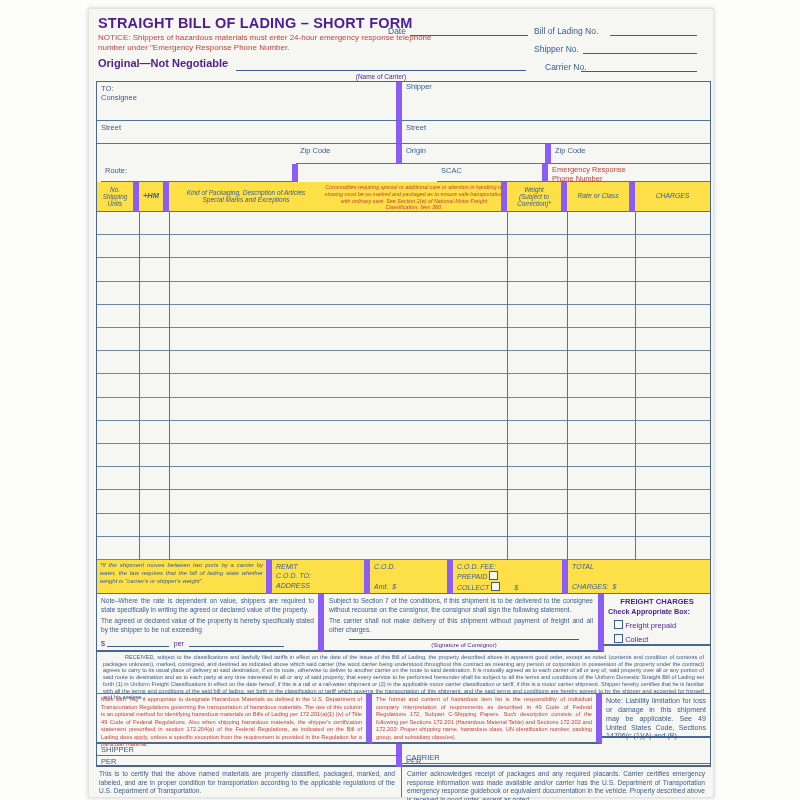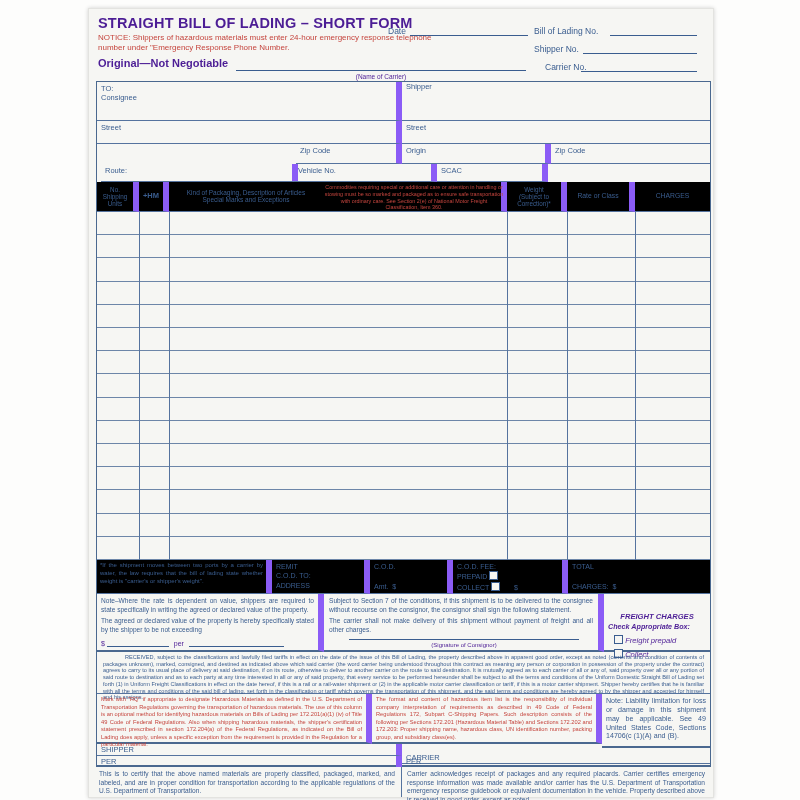--- a/index.html
+++ b/index.html
@@ -8,21 +8,21 @@
   .paper{position:absolute;left:88px;top:8px;width:624px;height:788px;
     background:#f6f6f3;box-shadow:0 0 4px rgba(0,0,0,.18);border:1px solid #e3e3e0;}
   .abs{position:absolute;box-sizing:border-box;}
   .ink{color:#4c1d95;}
   .red{color:#c5453e;}
   .b{font-weight:bold;}
   .cell{position:absolute;box-sizing:border-box;color:#3a5d8f;}
   .br{border-right:6px solid #8b5cf6;}
   .bb{border-bottom:1px solid #55739e;}
   .bb2{border-bottom:2px solid #4a688f;}
-  .fill{background:#000000;}
+  .fill{background:#fde047;font-style:italic;}
   .lbl{font-size:7.5px;line-height:1.25;padding:2px 0 0 4px;}
   .tiny{font-size:6.6px;line-height:1.3;text-align:justify;color:#3a5d8f;}
   .rtiny{font-size:5.7px;line-height:1.32;text-align:justify;color:#c5453e;}
   .hdrtxt{font-size:6.3px;line-height:1.15;text-align:center;color:#3a5d8f;}
   .uline{display:inline-block;border-bottom:1px solid #3a5d8f;height:9px;vertical-align:bottom;}
   .vline{position:absolute;width:1px;background:#55739e;top:0;bottom:0;}
   .cb{display:inline-block;width:7px;height:7px;border:1px solid #3a5d8f;background:#f6f6f3;vertical-align:-1px;}
   .flab{font-size:8.5px;color:#3a5d8f;}
   .ctr{text-align:center;}
 </style>
@@ -74,25 +74,28 @@
     <div class="cell br bb" style="left:305px;top:62px;width:149px;height:20px;">
       <div class="lbl">Origin</div>
     </div>
     <div class="cell bb" style="left:454px;top:62px;width:159px;height:20px;">
       <div class="lbl">Zip Code</div>
     </div>
 
     <div class="cell br bb" style="left:4px;top:82px;width:197px;height:18px;">
       <div class="lbl">Route:</div>
     </div>
-    <div class="cell br bb" style="left:197px;top:82px;width:143px;height:18px;">
-      <div class="lbl">Vehicle No.</div>
-    </div>
     <div class="cell br bb" style="left:340px;top:82px;width:111px;height:18px;">
       <div class="lbl">SCAC</div>
+    </div>
+    <div class="cell bb" style="left:451px;top:82px;width:162px;height:18px;">
+      <div class="lbl red" style="line-height:1.15;">
+        <span>Emergency Response</span><br>
+        <span>Phone Number</span>
+      </div>
     </div>
 
     <div class="cell br bb fill hdrtxt" style="left:0;top:100px;width:42px;height:30px;padding-top:4px;">No. Shipping Units</div>
     <div class="cell br bb fill hdrtxt red b" style="left:42px;top:100px;width:30px;height:30px;padding-top:10px;font-size:7.5px;">+HM</div>
     <div class="cell br bb fill" style="left:72px;top:100px;width:338px;height:30px;">
       <div class="abs hdrtxt" style="left:2px;top:7px;width:150px;font-size:6.5px;">
         <span>Kind of Packaging, Description of Articles</span><br>
         <span>Special Marks and Exceptions</span>
       </div>
       <div class="abs red ctr" style="left:155px;top:2px;width:180px;font-size:5.4px;line-height:1.25;">Commodities requiring special or additional care or attention in handling or stowing must be so marked and packaged as to ensure safe transportation with ordinary care. See Section 2(e) of National Motor Freight Classification, Item 360.</div>
@@ -152,21 +155,21 @@
         <span style="padding:0 3px;">per</span>
         <span class="uline" style="width:95px;"></span>
       </div>
     </div>
     <div class="cell br bb2" style="left:227px;top:512px;width:280px;height:58px;padding:3px 5px;">
       <div class="tiny">Subject to Section 7 of the conditions, if this shipment is to be delivered to the consignee without recourse on the consignor, the consignor shall sign the following statement.</div>
       <div class="tiny" style="margin-top:3px;">The carrier shall not make delivery of this shipment without payment of freight and all other charges.</div>
       <div class="abs" style="left:25px;bottom:10px;width:230px;border-bottom:1px solid #3a5d8f;height:6px;"></div>
       <div class="abs ink ctr" style="left:25px;bottom:2px;width:230px;font-size:6px;">(Signature of Consignor)</div>
     </div>
-    <div class="cell bb2" style="left:507px;top:512px;width:106px;height:58px;padding:18px 4px;font-style:italic;">
+    <div class="cell bb2" style="left:507px;top:512px;width:106px;height:52px;padding:3px 4px;">
       <div class="ink b ctr" style="font-size:7.6px;">FREIGHT CHARGES</div>
       <div class="ink b" style="font-size:7.2px;margin-top:1px;">Check Appropriate Box:</div>
       <div class="ink" style="font-size:7.6px;margin-top:4px;padding-left:6px;">
         <span class="cb"></span>
         <span>Freight prepaid</span>
       </div>
       <div class="ink" style="font-size:7.6px;margin-top:4px;padding-left:6px;">
         <span class="cb"></span>
         <span>Collect</span>
       </div>
@@ -175,21 +178,21 @@
     <div class="cell bb" style="left:0;top:570px;width:613px;height:42px;padding:2px 6px;">
       <div class="tiny" style="font-size:5.6px;line-height:1.2;text-indent:22px;">RECEIVED, subject to the classifications and lawfully filed tariffs in effect on the date of the issue of this Bill of Lading, the property described above in apparent good order, except as noted (contents and condition of contents of packages unknown), marked, consigned, and destined as indicated above which said carrier (the word carrier being understood throughout this contract as meaning any person or corporation in possession of the property under the contract) agrees to carry to its usual place of delivery at said destination, if on its route, otherwise to deliver to another carrier on the route to said destination.  It is mutually agreed as to each carrier of all or any of, said property over all or any portion of said route to destination and as to each party at any time interested in all or any of said property, that every service to be performed hereunder shall be subject to all the terms and conditions of the Uniform Domestic Straight Bill of Lading set forth (1) in Uniform Freight Classifications in effect on the date hereof, if this is a rail or a rail-water shipment or (2) in the applicable motor carrier classification or tariff, if this is a  motor carrier shipment. Shipper hereby certifies that he is familiar with all the terms and conditions of the said bill of lading, set forth in the classification or tariff which governs the transportation of this shipment, and the said terms and conditions are hereby agreed to by the shipper and accepted for himself and his assigns.</div>
     </div>
 
     <div class="cell br bb2" style="left:0;top:612px;width:275px;height:50px;padding:2px 4px;">
       <div class="rtiny">Mark with "RQ" if appropriate to designate Hazardous Materials as defined in the U.S. Department of Transportation Regulations governing the transportation of hazardous materials. The use of this column is an optional method for identifying hazardous materials on Bills of Lading per 172.201(a)(1) (iv) of Title 49 Code of Federal Regulations. Also when shipping hazardous materials, the shipper's certification statement prescribed in section 172.204(a) of the Federal Regulations, as indicated on the Bill of Lading does apply, unless a specific exception from the requirement is provided in the Regulation for a particular material.</div>
     </div>
     <div class="cell br bb2" style="left:275px;top:612px;width:230px;height:50px;padding:2px 4px;">
       <div class="rtiny">The format and content of hazardous item list is the responsibility of individual company interpretation of requirements as described in 49 Code of Federal Regulations 172, Subpart C-Shipping Papers. Such description consists of the following per Sections 172.201 (Hazardous Material Table) and Sections 172.202 and 172.203: Proper shipping name, hazardous class, UN identification number, packing group, and subsidiary class(es).</div>
     </div>
-    <div class="cell bb2" style="left:505px;top:612px;width:108px;height:54px;padding:3px 4px;">
+    <div class="cell bb2" style="left:505px;top:612px;width:108px;height:44px;padding:3px 4px;">
       <div class="tiny" style="font-size:7.1px;line-height:1.25;">Note: Liability limitation for loss or damage in this shipment may be applicable. See 49 United States Code, Sections 14706(c (1)(A) and (B).</div>
     </div>
 
     <div class="cell br bb" style="left:0;top:662px;width:305px;height:12px;">
       <div class="lbl" style="font-size:7.5px;padding-top:1px;">SHIPPER</div>
     </div>
     <div class="cell bb" style="left:305px;top:662px;width:308px;height:12px;margin-top:8px;">
       <div class="lbl" style="font-size:7.5px;padding-top:1px;">CARRIER</div>
     </div>
     <div class="cell br" style="left:0;top:674px;width:305px;height:11px;">

